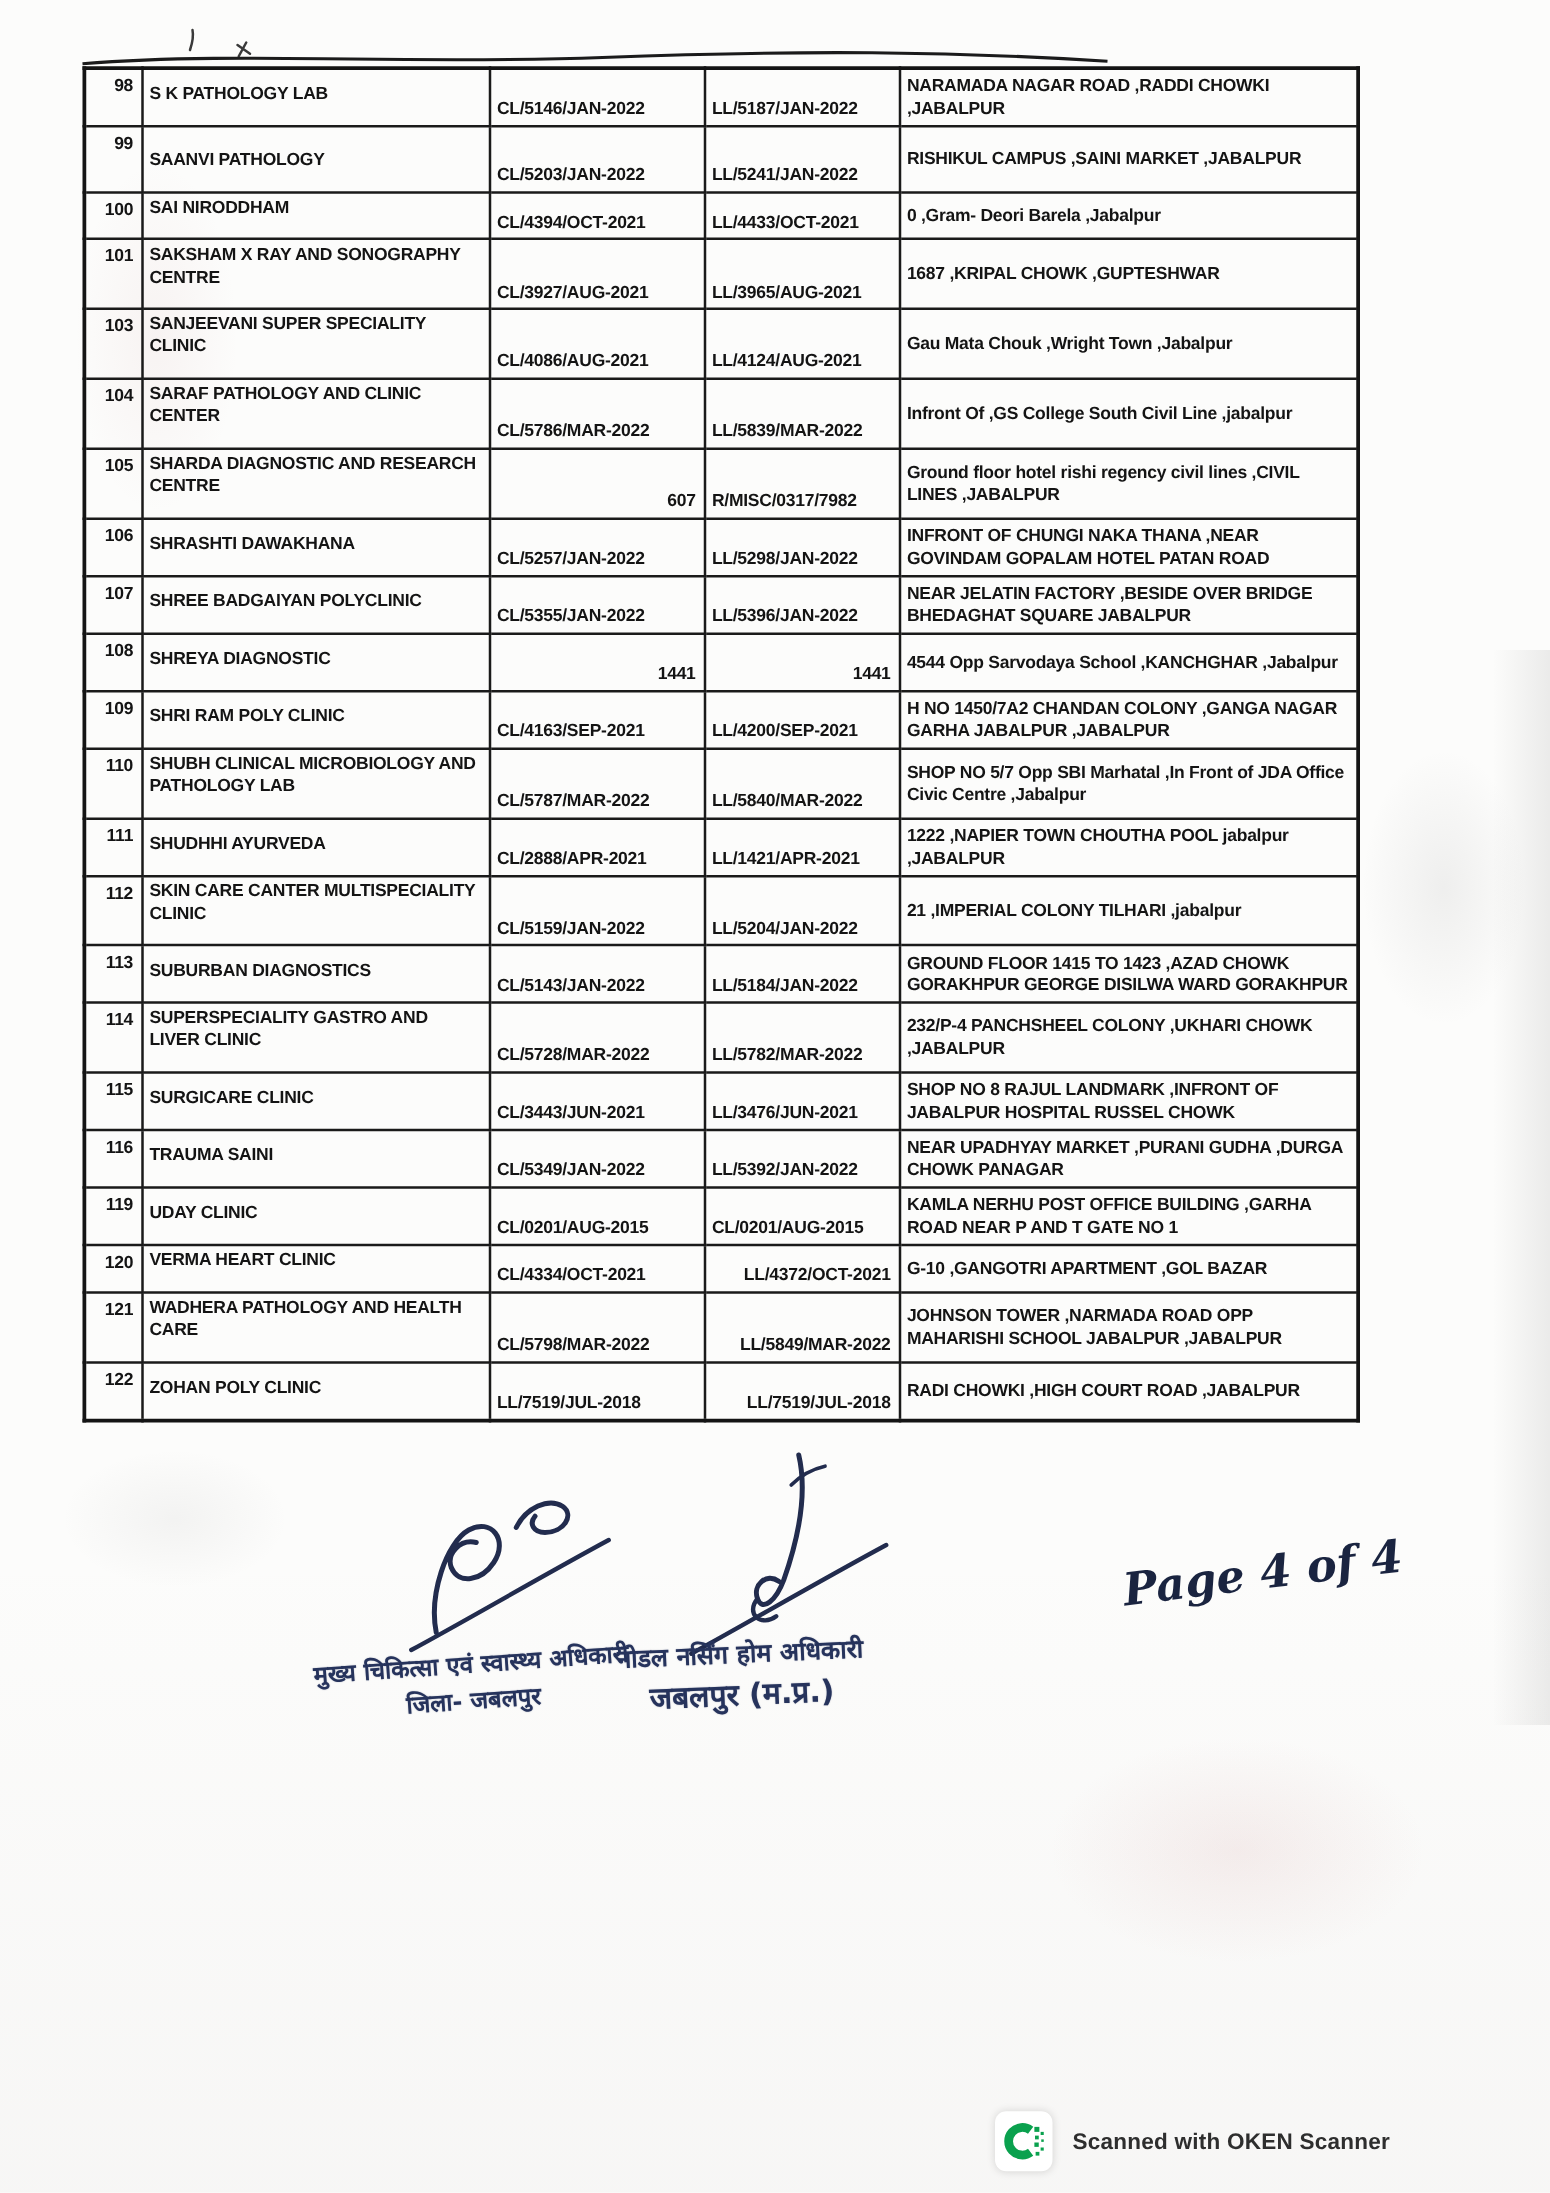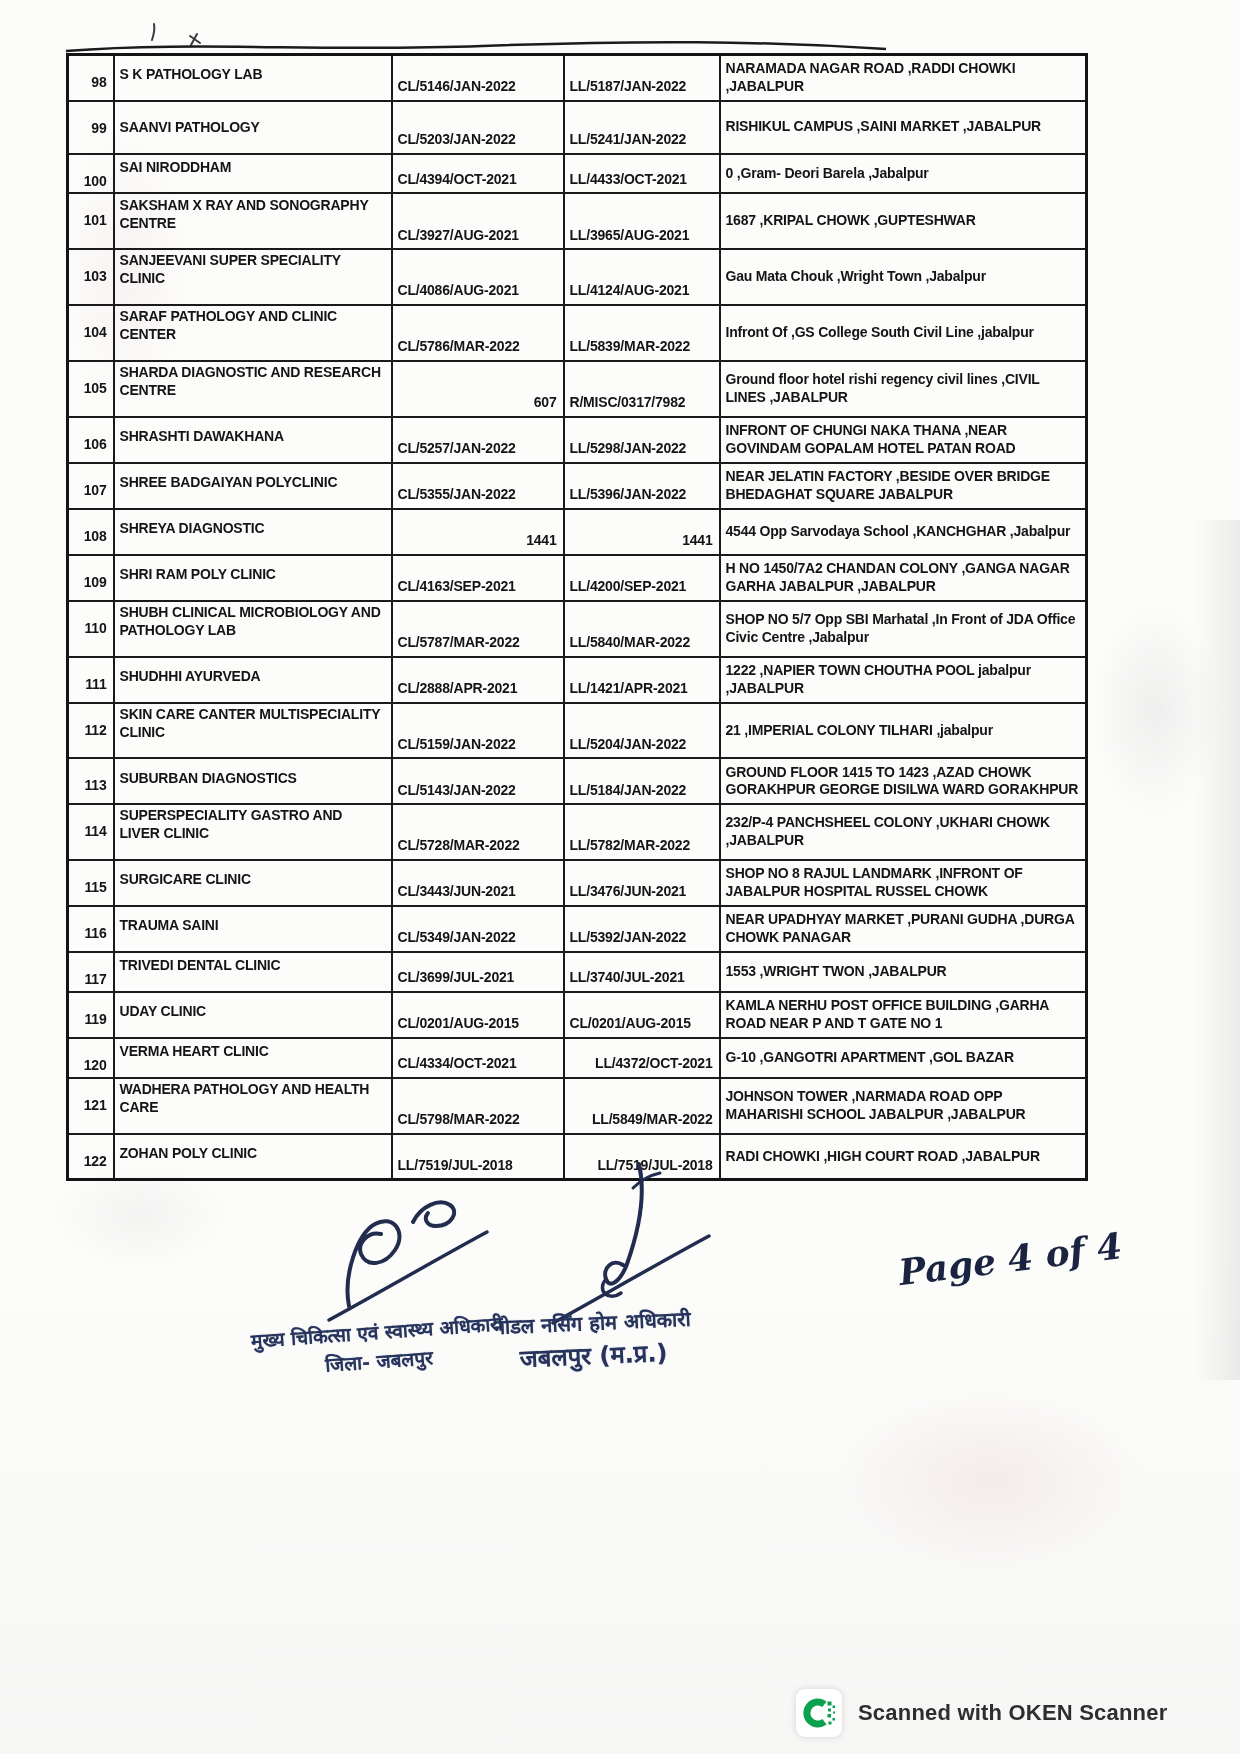--- a/index.html
+++ b/index.html
@@ -28,21 +28,21 @@
     position:absolute;left:66px;top:53px;width:1019px;
     border-collapse:collapse;table-layout:fixed;
     border:3px solid #141414;
   }
   .scan-table td{
     border:2px solid #1a1a1a;
     font-size:14px;font-weight:700;color:#141414;
     letter-spacing:-0.2px;line-height:1.28;
     padding:2px 5px;overflow:hidden;
   }
-  td.c-no{text-align:center;vertical-align:top;padding-top:18px;}
+  td.c-no{text-align:center;vertical-align:top;padding-top:4px;}
   td.c-name{vertical-align:bottom;padding-bottom:16px;}
   td.c-cl,td.c-ll{vertical-align:bottom;padding-bottom:4px;margin-left:11px;}
   td.c-addr{vertical-align:middle;}
   td.num,td.ra{text-align:right;padding-right:6px;}
 
   .table-top-wave{left:62px;top:38px;}
 
   
   .sig{position:absolute;}
   .sig path{fill:none;stroke:#222c4e;stroke-linecap:round;stroke-linejoin:round;}
@@ -65,21 +65,21 @@
   .footer{
     position:absolute;left:796px;top:1688px;height:50px;
     display:flex;align-items:center;gap:16px;
   }
   .oken-box{
     width:46px;height:48px;background:#ffffff;border-radius:9px;
     box-shadow:0 0 7px rgba(0,0,0,.14);
     display:flex;align-items:center;justify-content:center;
   }
   .footer-text{
-    font-size:22px;font-weight:600;color:#2e2e2e;letter-spacing:.2px;white-space:nowrap;text-align:right;
+    font-size:18px;font-weight:600;color:#2e2e2e;letter-spacing:.2px;white-space:nowrap;text-align:right;
   }
   .pen-marks{left:144px;top:20px;}
 </style>
 </head>
 <body>
 
 <div class="artifact art-right-band"></div>
 <div class="artifact art-bottom-shade"></div>
 <div class="artifact art-blob-pink"></div>
 <div class="artifact art-blob-pink2"></div>
@@ -222,27 +222,20 @@
         <td class="c-cl">CL/3443/JUN-2021</td>
         <td class="c-ll">LL/3476/JUN-2021</td>
         <td class="c-addr">SHOP NO 8 RAJUL LANDMARK ,INFRONT OF JABALPUR HOSPITAL RUSSEL CHOWK</td>
       </tr>
       <tr style="height: 46px;">
         <td class="c-no num">116</td>
         <td class="c-name">TRAUMA SAINI</td>
         <td class="c-cl">CL/5349/JAN-2022</td>
         <td class="c-ll">LL/5392/JAN-2022</td>
         <td class="c-addr">NEAR UPADHYAY MARKET ,PURANI GUDHA ,DURGA CHOWK PANAGAR</td>
-      </tr>
-      <tr style="height: 36px;">
-        <td class="c-no num">117</td>
-        <td class="c-name">TRIVEDI DENTAL CLINIC</td>
-        <td class="c-cl">CL/3699/JUL-2021</td>
-        <td class="c-ll">LL/3740/JUL-2021</td>
-        <td class="c-addr">1553 ,WRIGHT TWON ,JABALPUR</td>
       </tr>
       <tr style="height: 46px;">
         <td class="c-no num">119</td>
         <td class="c-name">UDAY CLINIC</td>
         <td class="c-cl">CL/0201/AUG-2015</td>
         <td class="c-ll">CL/0201/AUG-2015</td>
         <td class="c-addr">KAMLA NERHU POST OFFICE BUILDING ,GARHA ROAD NEAR P AND T GATE NO 1</td>
       </tr>
       <tr style="height: 36px;">
         <td class="c-no num">120</td>

